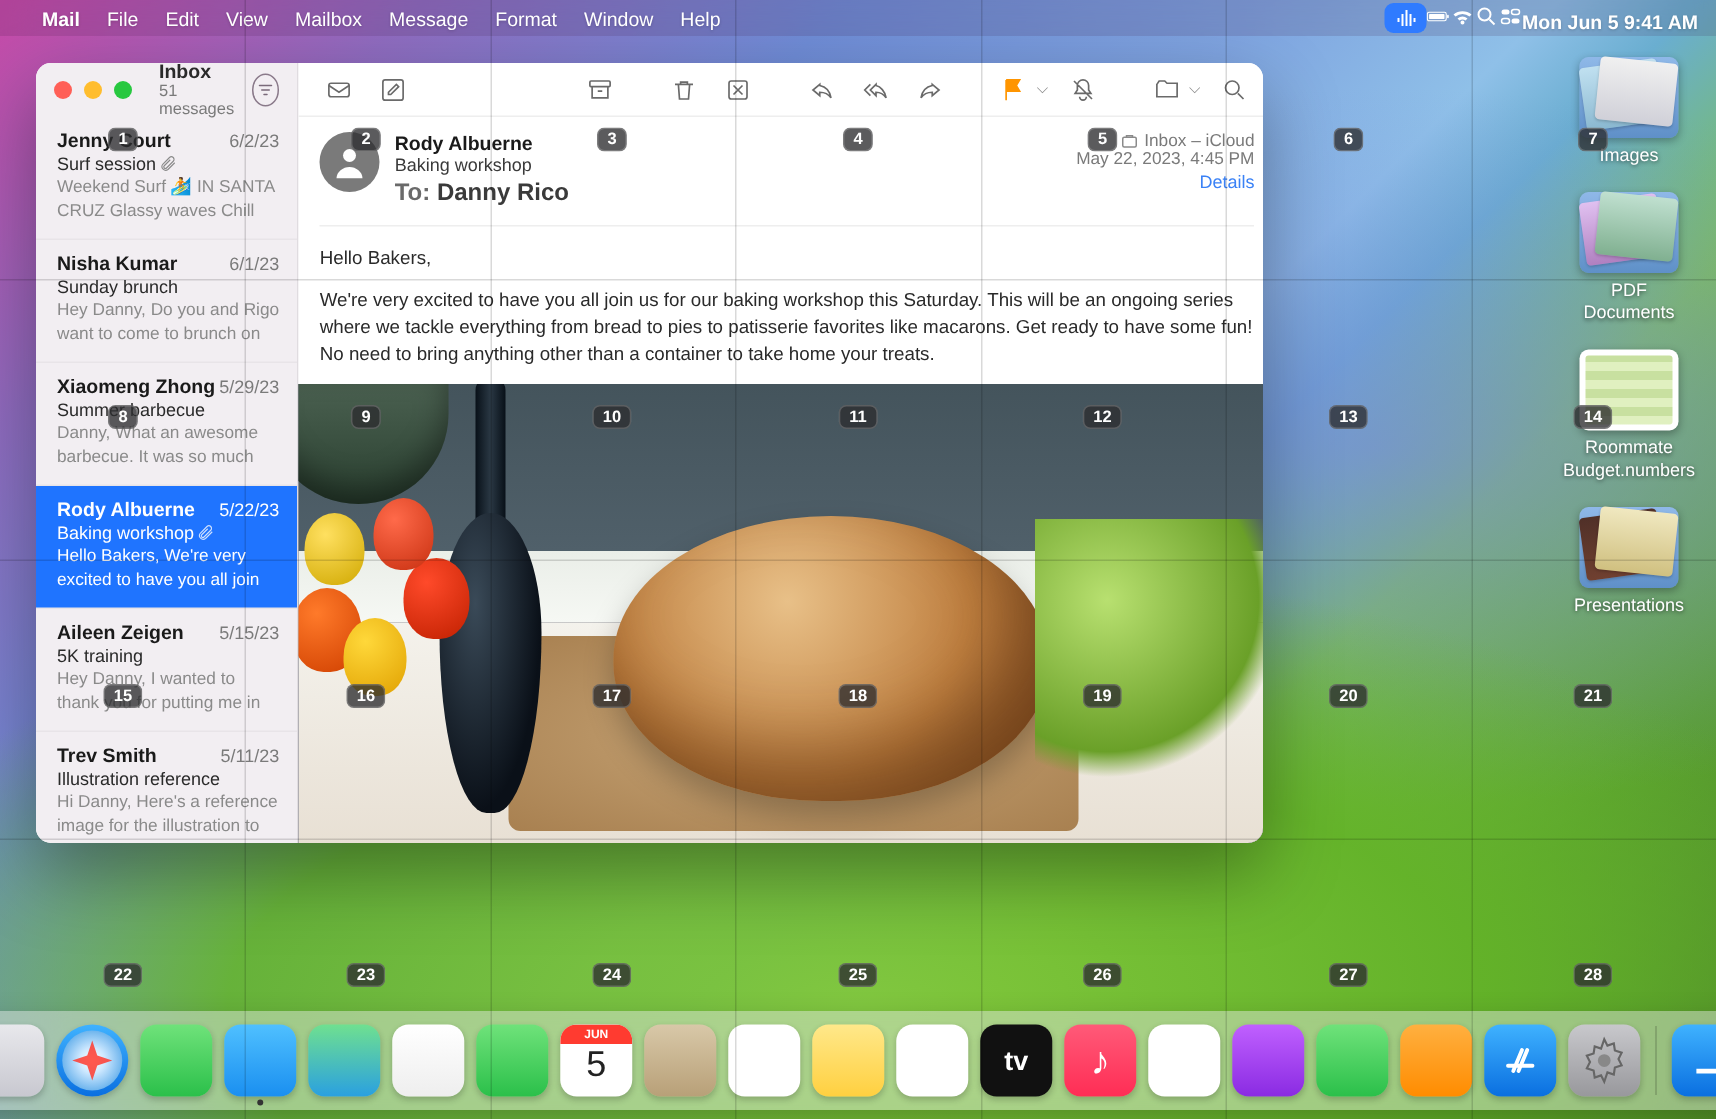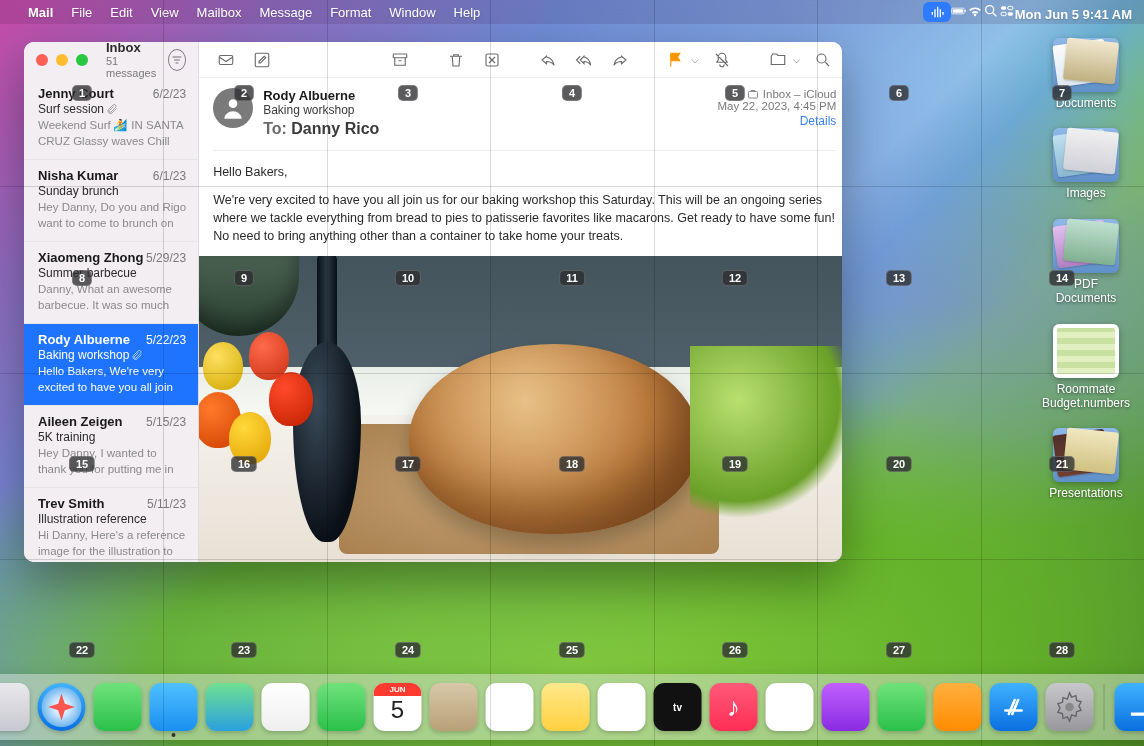--- a/index.html
+++ b/index.html
@@ -143,27 +143,20 @@
           <rect x="3" y="14" width="8" height="5" rx="2.5" fill="none" stroke="#fff" stroke-width="1.5"></rect>
           <rect x="13" y="14" width="8" height="5" rx="2.5" fill="#fff"></rect>
         </svg></span>
     <span class="clock">Mon Jun 5  9:41 AM</span>
   </div>
 </div>
 
 <div class="desktop-icons">
   <div class="di">
       <div class="ico folder">
-        <div class="thumb t2"></div>
-        <div class="thumb t3"></div>
-      </div>
-      <div class="lbl">Documents</div>
-    </div>
-  <div class="di">
-      <div class="ico folder">
         <div class="thumb t2" style="background:linear-gradient(#c0e0f0,#8ab8d0)"></div>
         <div class="thumb t3" style="background:linear-gradient(#f0f0f0,#d0d0d8)"></div>
       </div>
       <div class="lbl">Images</div>
     </div>
   <div class="di">
       <div class="ico folder">
         <div class="thumb t2" style="background:linear-gradient(#e0c0f0,#b080c0)"></div>
         <div class="thumb t3" style="background:linear-gradient(#c0e0d0,#80b090)"></div>
       </div>
@@ -402,21 +395,21 @@
       <div style="position:absolute;inset:0;display:flex;flex-direction:column;align-items:center;border-radius:11px;overflow:hidden">
         <div style="background:#ff3b30;color:#fff;font-size:8px;font-weight:700;width:100%;text-align:center;padding:2px 0">JUN</div>
         <div style="font-size:24px;font-weight:400;color:#222;line-height:1.2">5</div>
       </div>
     </div>
     <div class="dapp" style="background: linear-gradient(rgb(216, 200, 168), rgb(184, 160, 120));"></div>
     <div class="dapp" style="background: rgb(255, 255, 255);"></div>
     <div class="dapp" style="background: linear-gradient(rgb(255, 232, 138), rgb(255, 208, 64));"></div>
     <div class="dapp" style="background: rgb(255, 255, 255);"></div>
     <div class="dapp" style="background: rgb(17, 17, 17);">
-      <div style="position:absolute;inset:0;display:flex;align-items:center;justify-content:center;color:#fff;font-size:10px;font-weight:600">tv</div>
+      <div style="position:absolute;inset:0;display:flex;align-items:center;justify-content:center;color:#fff;font-size:18px;font-weight:600">tv</div>
     </div>
     <div class="dapp" style="background: linear-gradient(rgb(255, 90, 120), rgb(255, 45, 85));">
       <div style="position:absolute;inset:0;display:flex;align-items:center;justify-content:center;color:#fff;font-size:26px">♪</div>
     </div>
     <div class="dapp" style="background: rgb(255, 255, 255);"></div>
     <div class="dapp" style="background: linear-gradient(rgb(192, 96, 255), rgb(138, 43, 226));"></div>
     <div class="dapp" style="background: linear-gradient(rgb(111, 226, 122), rgb(43, 192, 74));"></div>
     <div class="dapp" style="background: linear-gradient(rgb(255, 176, 64), rgb(255, 140, 0));"></div>
     <div class="dapp" style="background: linear-gradient(rgb(63, 178, 255), rgb(10, 111, 224));">
       <div style="position:absolute;inset:0;display:flex;align-items:center;justify-content:center;color:#fff">

